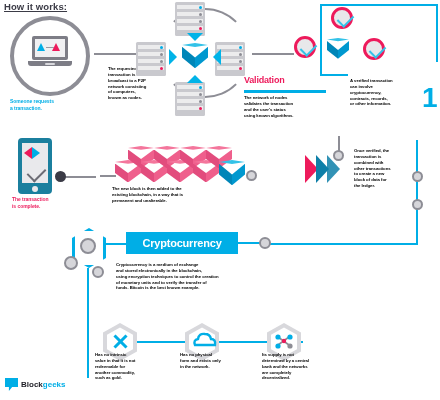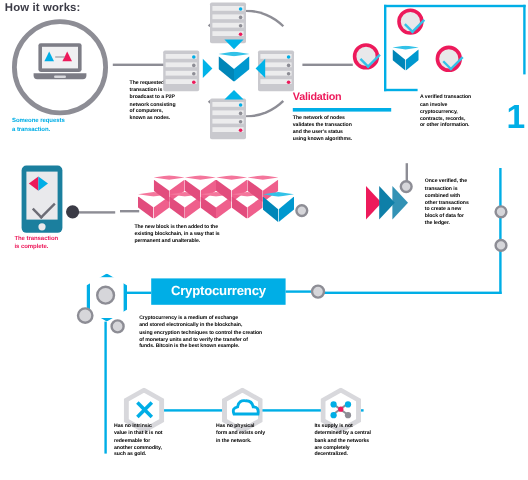--- a/index.html
+++ b/index.html
@@ -2,21 +2,21 @@
 <html><head>
 <meta charset="utf-8">
 <style>
   html,body{margin:0;padding:0;background:#fff;}
   body{width:440px;height:400px;position:relative;overflow:hidden;
        font-family:"Liberation Sans",sans-serif;}
   .stage{position:absolute;inset:0;}
   .abs{position:absolute;}
 
   
-  #title{left:4px;top:1px;font-size:9.5px;font-weight:bold;color:#3b3b46;letter-spacing:.1px;}
+  #title{left:4px;top:1px;font-size:9.5px;font-weight:bold;color:#3b3b46;letter-spacing:.1px;text-decoration:underline;}
 
   
   .cap{font-size:5px;font-weight:bold;line-height:1.32;letter-spacing:-.05px;}
   .cap .cy{color:#00aee6;}
   .cap .mg{color:#ed1a5b;}
   .body5{font-size:4.3px;font-weight:bold;line-height:1.36;letter-spacing:-.05px;}
 
   
   .line{background:#8d8d95;}
   .cline{background:#00aee6;}
@@ -374,14 +374,18 @@
     <span class="dk">in the network.</span>
   </div>
   <div class="abs body5" style="left:262px;top:352px;width:96px;">
     <span class="mg">Its supply is not</span><br>
     <span class="mg">determined by a central</span><br>
     <span class="cy">bank</span><span class="dk"> and the networks</span><br>
     <span class="dk">are completely</span><br>
     <span class="dk">decentralized.</span>
   </div>
 
+  <div class="abs" id="logo">
+    <div id="logomark"></div>
+    <div id="logotext"><span style="color:#1c1c24">Block</span><span>geeks</span></div>
+  </div>
 
 </div>
 
 </body></html>

